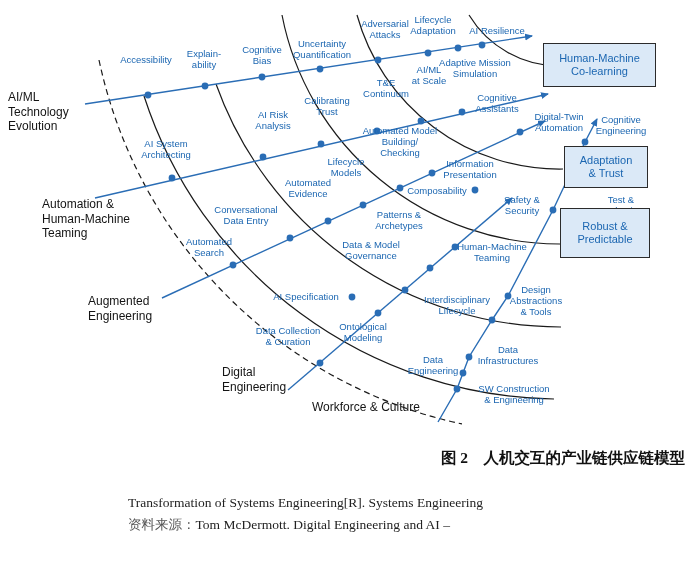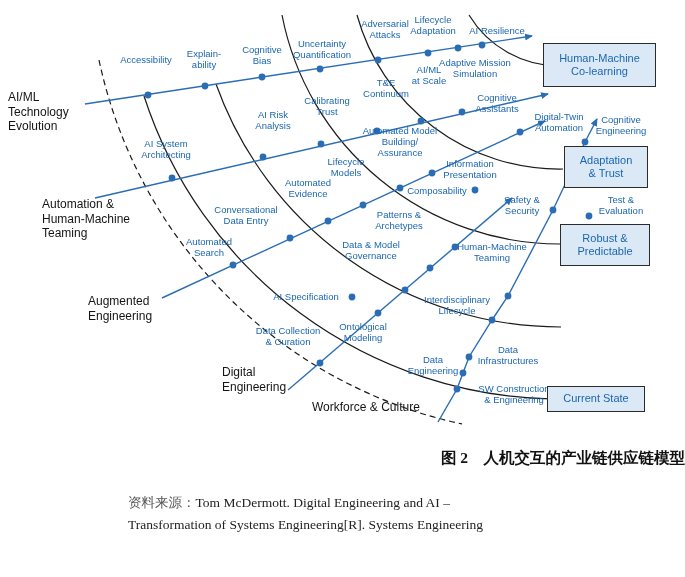--- a/index.html
+++ b/index.html
@@ -150,21 +150,21 @@
   <div class="nl" style="left:209px;top:248px">Automated
 Search</div>
   <div class="nl" style="left:246px;top:216px">Conversational
 Data Entry</div>
   <div class="nl" style="left:308px;top:189px">Automated
 Evidence</div>
   <div class="nl" style="left:346px;top:168px">Lifecycle
 Models</div>
   <div class="nl" style="left:400px;top:142px">Automated Model
 Building/
-Assurance</div>
+Checking</div>
   <div class="nl" style="left:470px;top:170px">Information
 Presentation</div>
   <div class="nl" style="left:437px;top:191px">Composability</div>
   <div class="nl" style="left:559px;top:123px">Digital-Twin
 Automation</div>
 
   <div class="nl" style="left:288px;top:337px">Data Collection
 &amp; Curation</div>
   <div class="nl" style="left:306px;top:297px">AI Specification</div>
   <div class="nl" style="left:363px;top:333px">Ontological
@@ -177,35 +177,37 @@
 Teaming</div>
 
   <div class="nl" style="left:514px;top:395px">SW Construction
 &amp; Engineering</div>
   <div class="nl" style="left:433px;top:366px">Data
 Engineering</div>
   <div class="nl" style="left:508px;top:356px">Data
 Infrastructures</div>
   <div class="nl" style="left:457px;top:306px">Interdisciplinary
 Lifecycle</div>
+  <div class="nl" style="left:536px;top:301px">Design
+Abstractions
+&amp; Tools</div>
   <div class="nl" style="left:522px;top:206px">Safety &amp;
 Security</div>
   <div class="nl" style="left:621px;top:206px">Test &amp;
 Evaluation</div>
   <div class="nl" style="left:621px;top:126px">Cognitive
 Engineering</div>
 
   <div class="sbox" style="left:543px;top:43px;width:113px;height:44px">Human-Machine
 Co-learning</div>
   <div class="sbox" style="left:564px;top:146px;width:84px;height:42px">Adaptation
 &amp; Trust</div>
-  <div class="sbox" style="left:560px;top:224px;width:90px;height:42px">Robust &amp;
+  <div class="sbox" style="left:560px;top:208px;width:90px;height:50px">Robust &amp;
 Predictable</div>
-  <div class="sbox" style="left:547px;top:386px;width:98px;height:26px">Current State</div>
 
 </div>
 
 <div class="caption">图 2　人机交互的产业链供应链模型</div>
 
 <div class="source">
+  <div>Transformation of Systems Engineering[R]. Systems Engineering</div>
   <div><span class="prefix">资料来源：</span><span>Tom McDermott. Digital Engineering and AI –</span></div>
-  <div>Transformation of Systems Engineering[R]. Systems Engineering</div>
 </div>
 
 </body></html>

